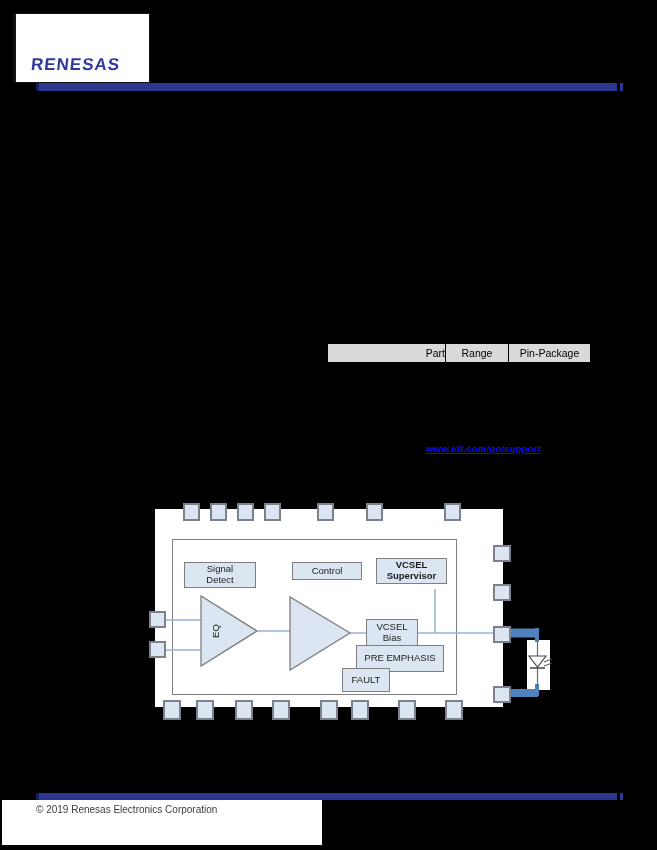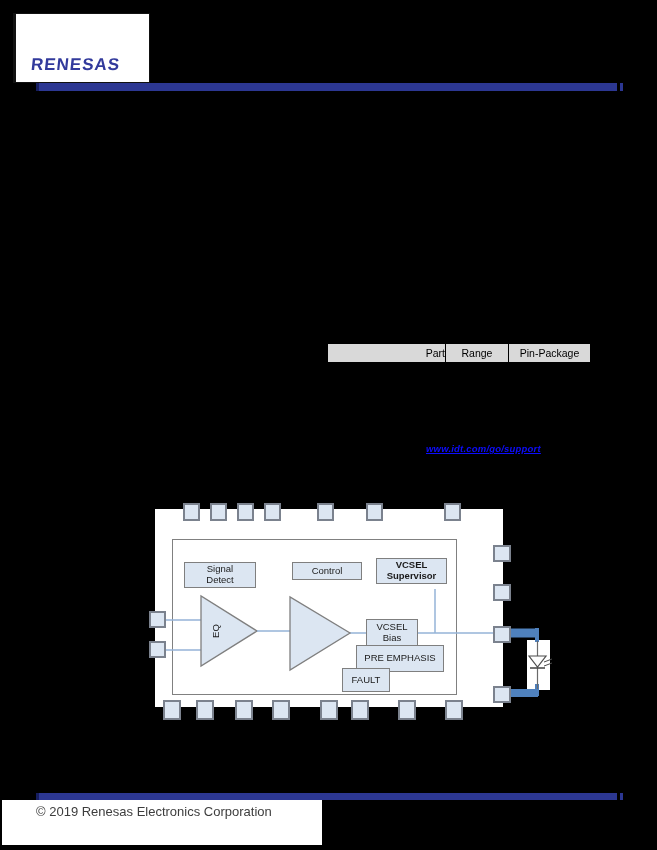--- a/index.html
+++ b/index.html
@@ -31,21 +31,21 @@
   .pad{position:absolute;background:#dce6f2;border:2px solid #7b828e;box-sizing:border-box;}
   .blk{position:absolute;background:#dce6f2;border:1px solid #7f7f7f;box-sizing:border-box;
        display:flex;align-items:center;justify-content:center;text-align:center;
        font-size:9.5px;line-height:1.15;color:#1a1a1a;}
   #eq-label{left:200px;top:623px;width:36px;height:16px;text-align:center;font-size:9.5px;
             color:#1a1a1a;transform:rotate(-90deg);}
   svg.overlay{position:absolute;left:0;top:0;pointer-events:none;}
 
   
   #footer-box{left:2px;top:800px;width:320px;height:45px;background:#fff;}
-  #copyright{position:absolute;left:34px;top:4px;font-size:13px;color:#3d3d3d;}
+  #copyright{position:absolute;left:34px;top:4px;font-size:10px;color:#3d3d3d;}
 </style>
 </head>
 <body>
 
 <div id="page">
 
   <div class="abs" id="logo-box">
     <div id="logo-text">RENESAS</div>
   </div>
   <div class="abs hrule" style="left:36px;top:83px;width:581px;"></div>

